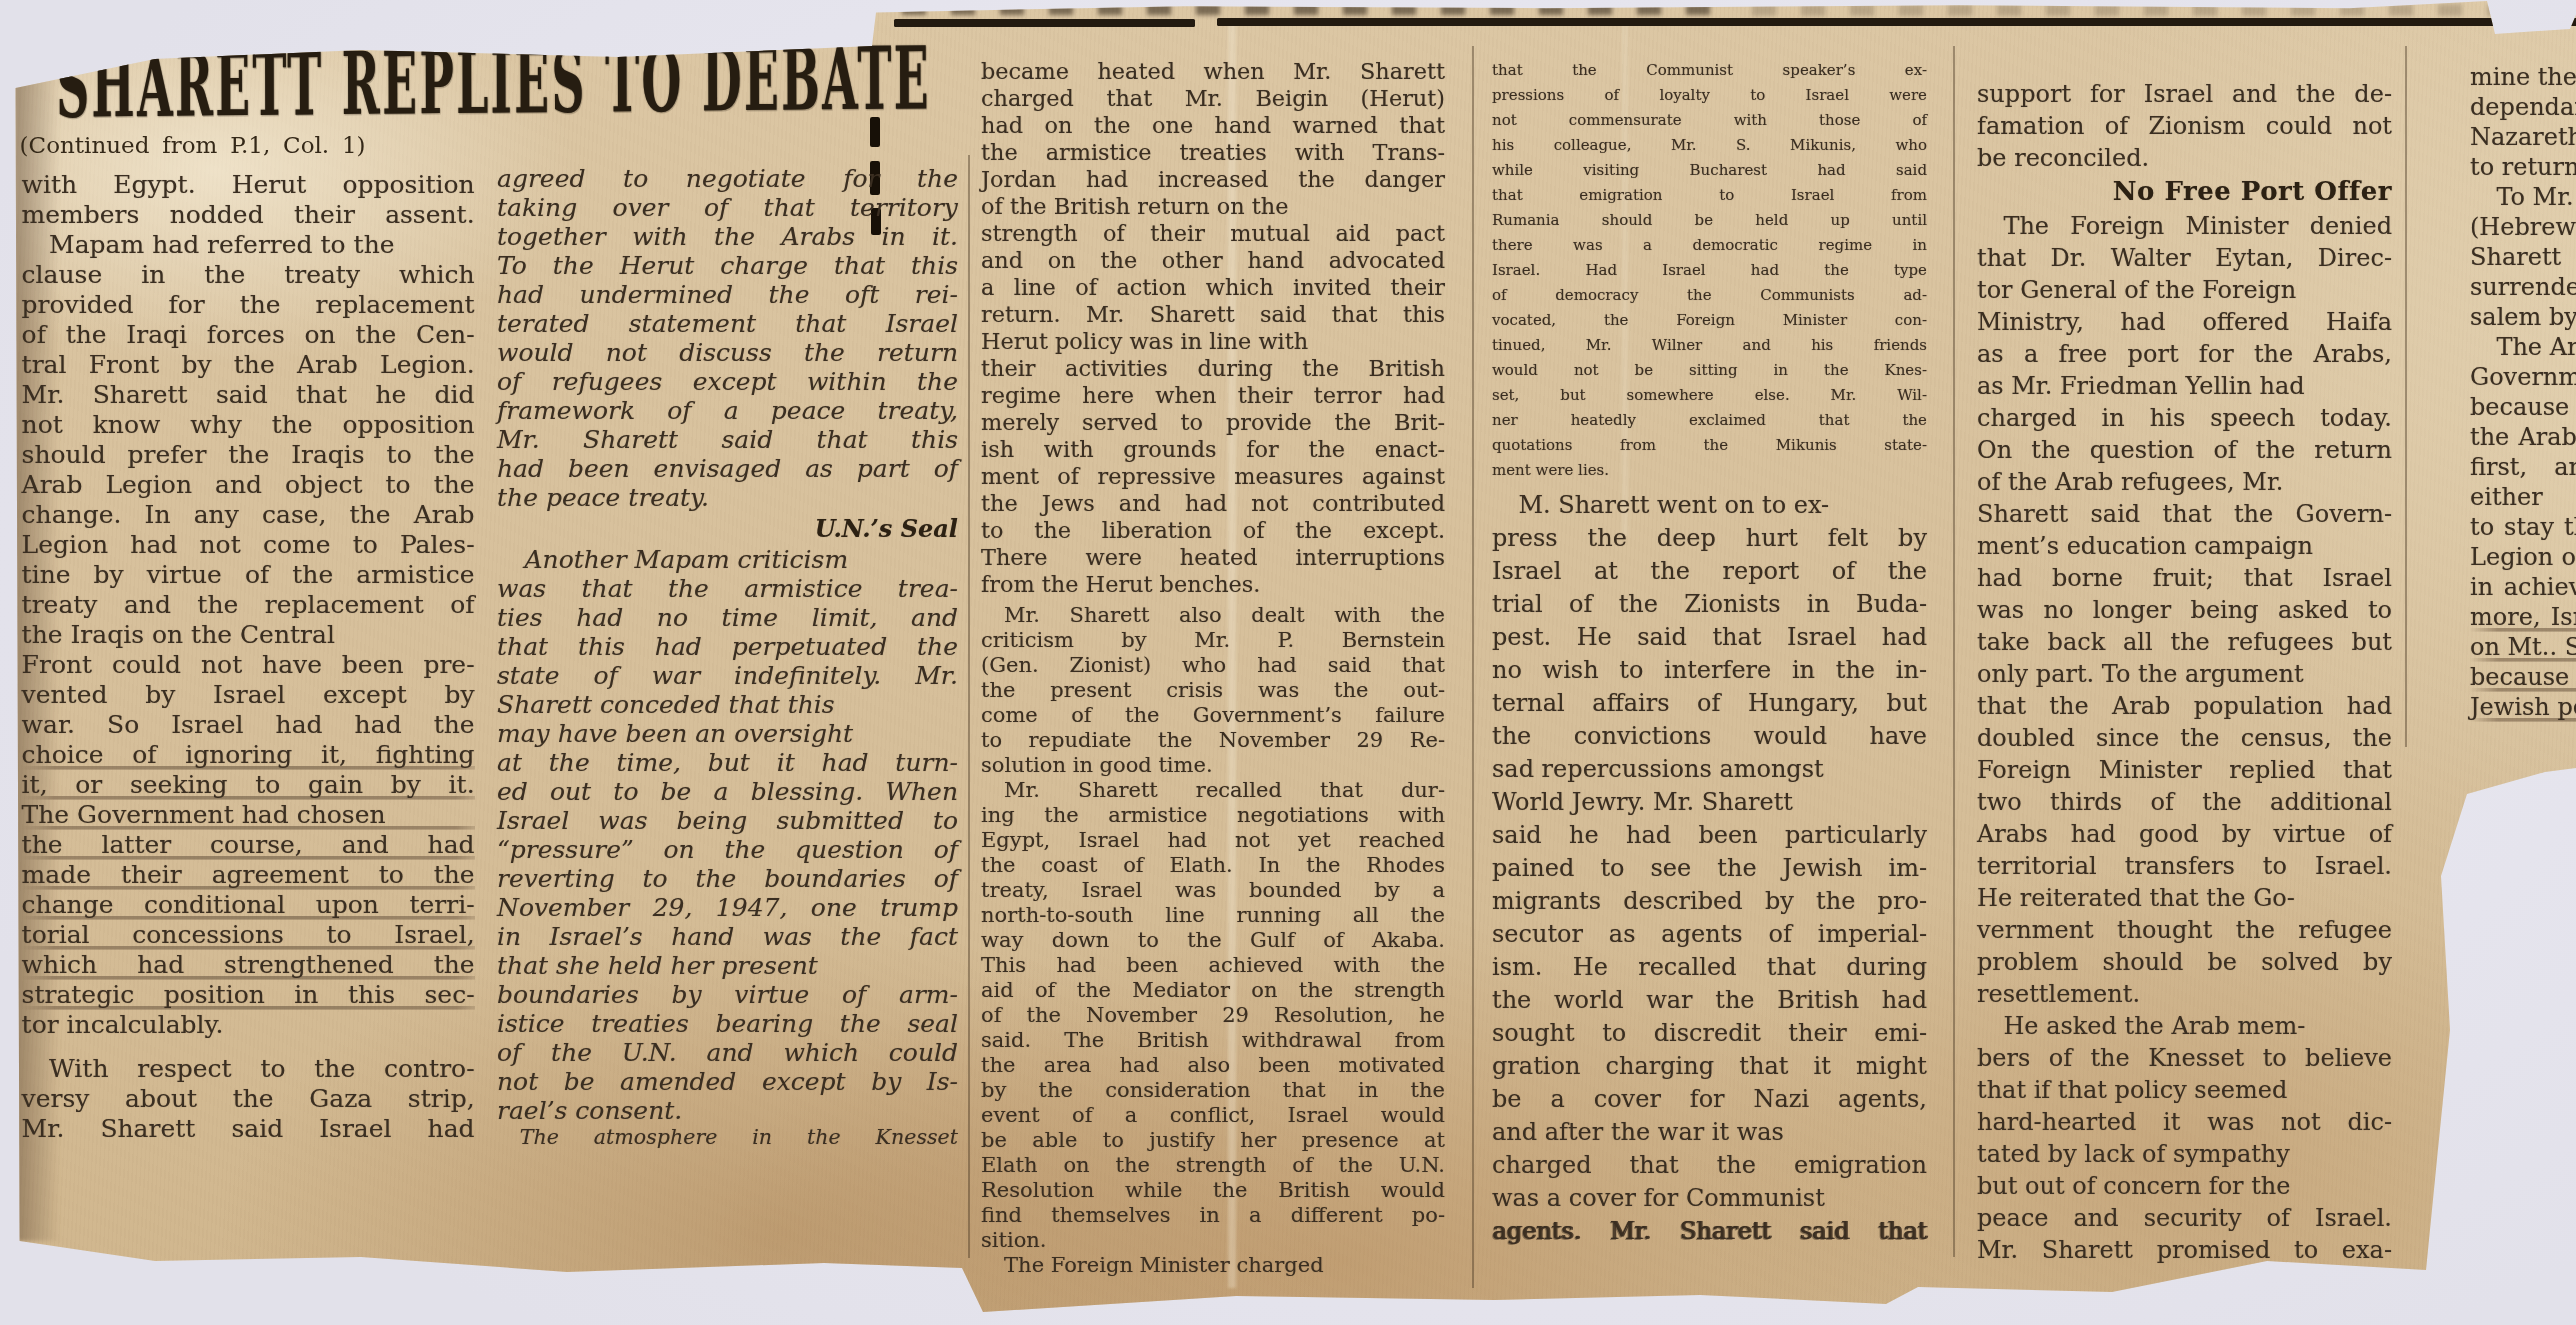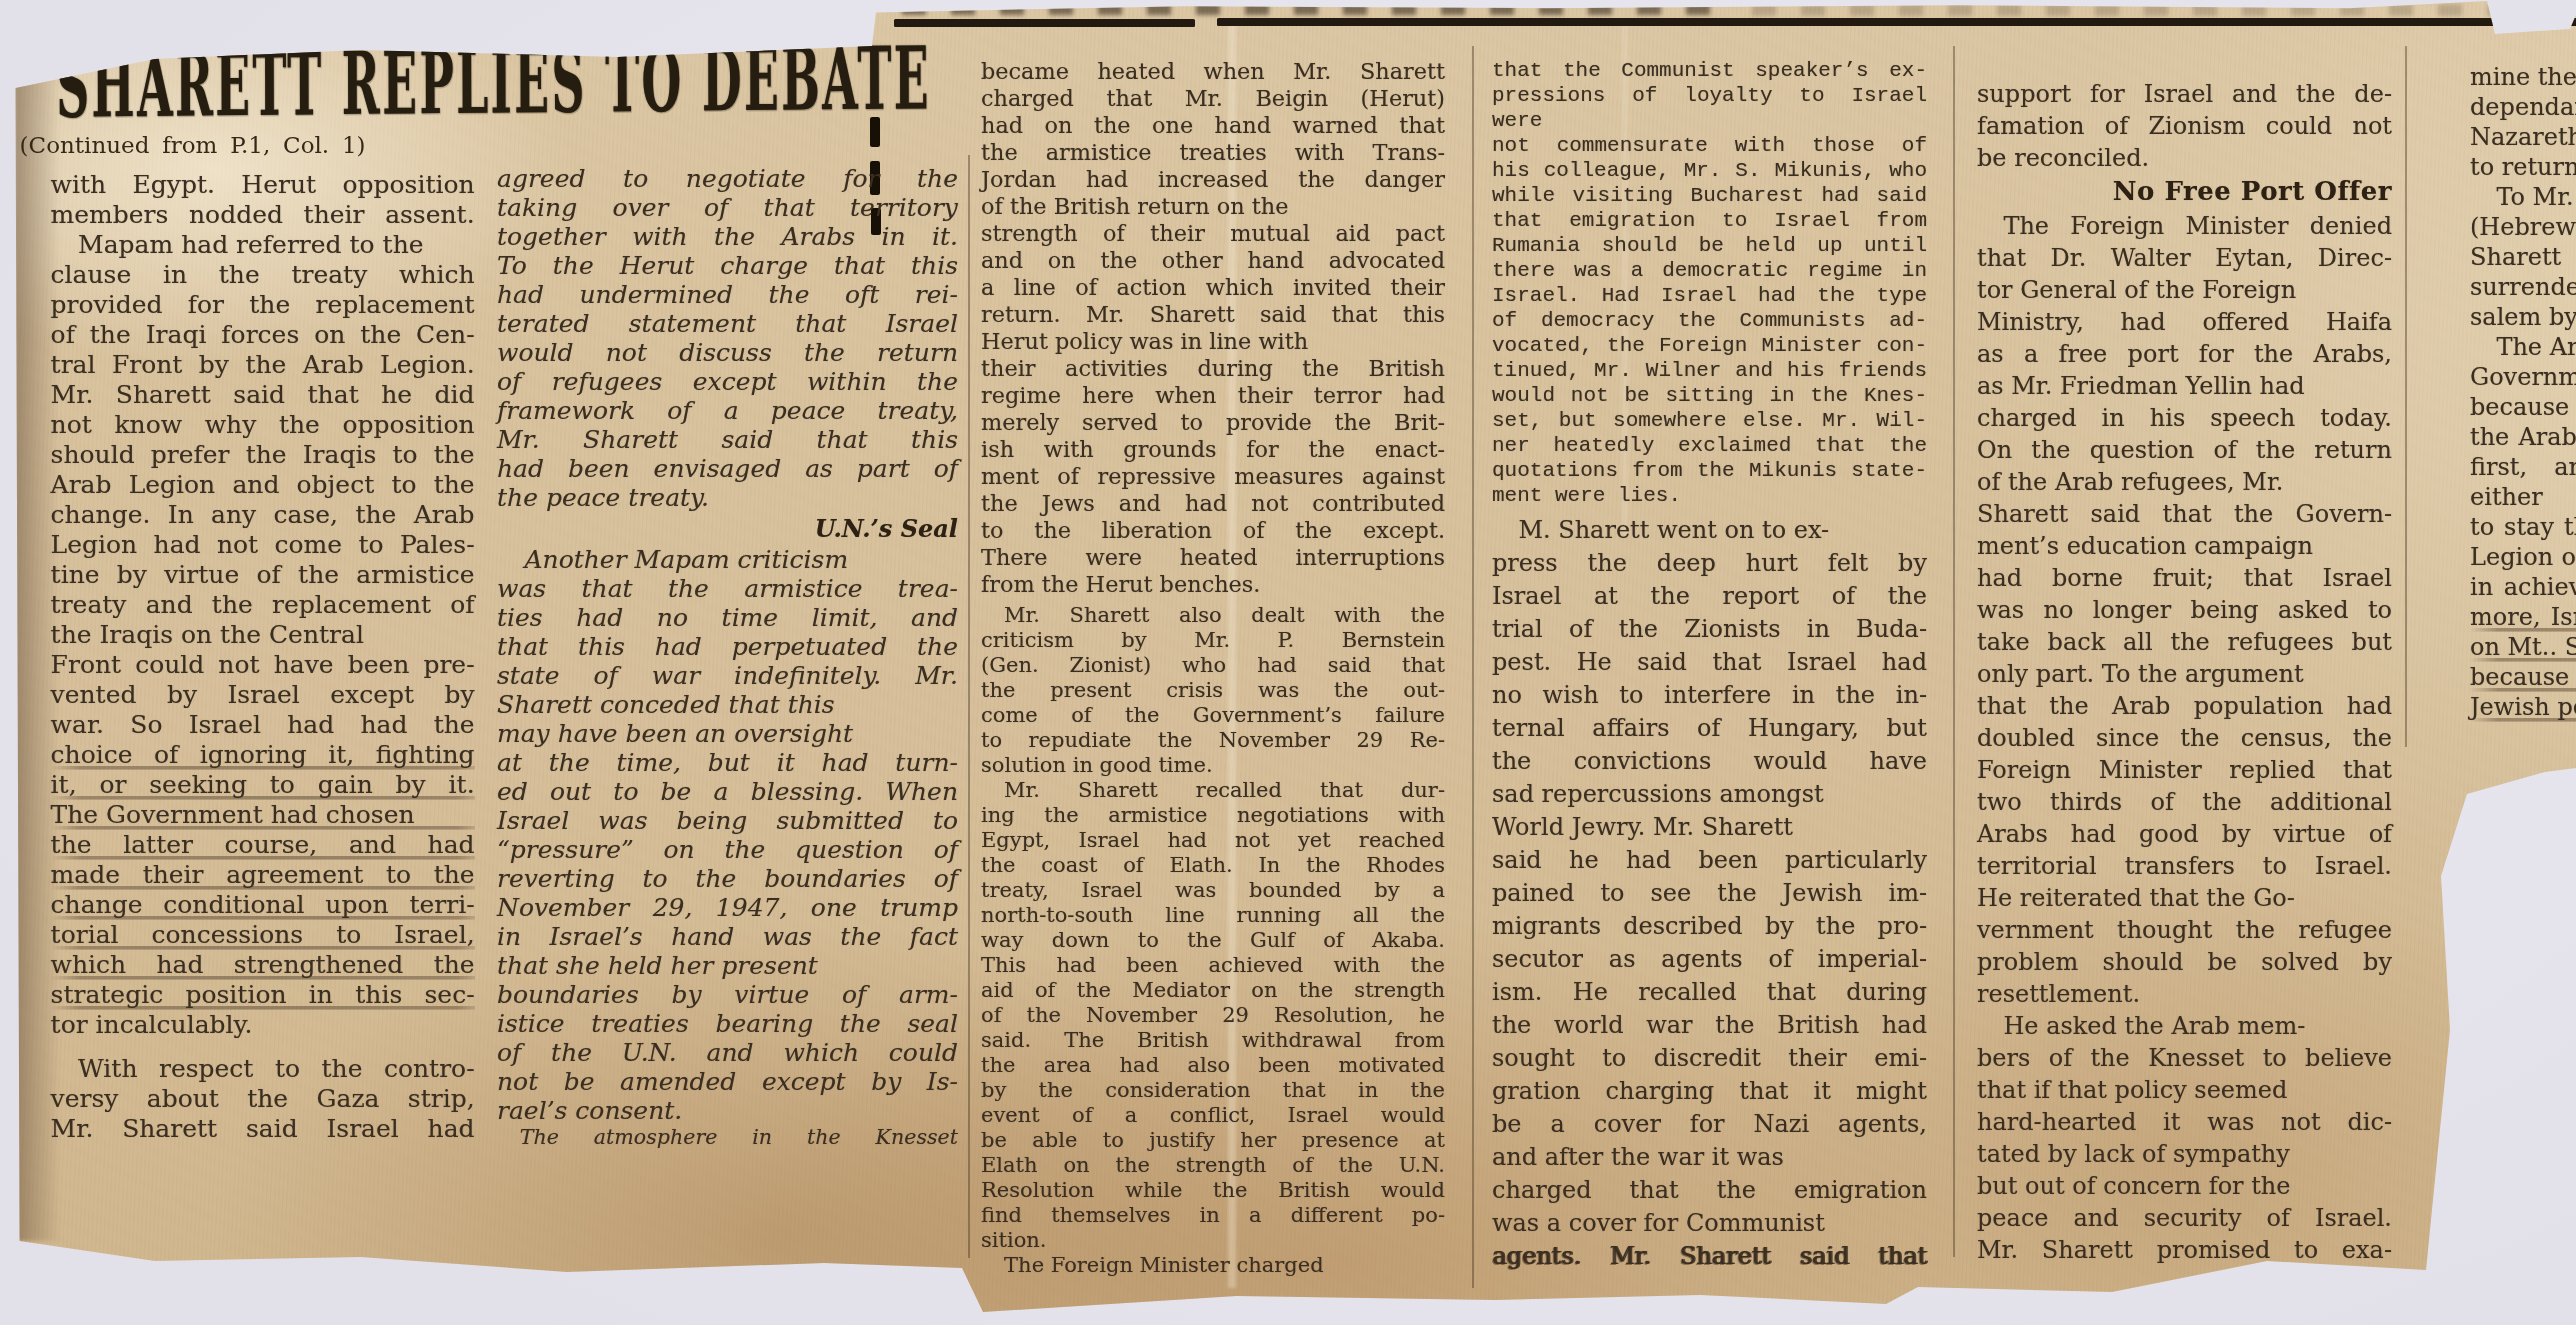--- a/index.html
+++ b/index.html
@@ -34,26 +34,26 @@
   .col{position:absolute;color:#3a2e21;text-shadow:0 0 1px rgba(58,46,33,.38);}
   .ln{text-align:justify;text-align-last:justify;}
   .ln.end{text-align-last:left;}
   .ln.ind{text-indent:1.1em;}
   #col1{left:21.6px;top:170px;width:453px;}
   #col2{left:497px;top:164px;width:461px;font-style:italic;}
   #col3{left:981px;top:58px;width:464px;}
   #col4{left:1492px;top:58px;width:435px;}
   #col5{left:1977px;top:78px;width:415px;}
   #col6{left:2470px;top:62px;width:396px;}
-  #col1 .reg{font-size:25px;line-height:30px;margin-left:29px;}
+  #col1 .reg{font-size:25px;line-height:30px;}
   #col2 .reg{font-size:25px;line-height:29px;}
   #col2 .sm{font-size:20.6px;line-height:24px;}
   #col3 .reg{font-size:22.4px;line-height:27px;}
   #col3 .sm{font-size:21px;line-height:25px;}
-  #col4 .sm{font-size:21px;line-height:25px;font-family:Liberation Mono, monospace;}
+  #col4 .sm{font-size:15px;line-height:25px;}
   #col4 .reg{font-size:24px;line-height:33px;}
   #col5 .reg{font-size:24px;line-height:32px;}
   #col6 .reg{font-size:24px;line-height:30px;}
   .subhead{font-weight:bold;text-align:right;color:#2c2113;}
   #col2 .subhead{font-size:24px;line-height:27px;margin:3.1px 0;}
   #col5 .subhead{font-size:26px;line-height:29px;margin:3.1px 0 4.1px 0;letter-spacing:0.5px;}
   .pencil{background-image:linear-gradient(100deg, rgba(120,98,74,0) 0%, rgba(120,98,74,.62) 7%, rgba(102,84,62,.58) 50%, rgba(120,98,74,.62) 93%, rgba(120,98,74,0) 100%);
     background-size:103% 3.6px;background-position:-1% 97%;background-repeat:no-repeat;}
   .dbl{text-shadow:1.5px 0 0 rgba(58,44,30,.85), -1px 0.5px 0.5px rgba(58,44,30,.45), 0 0 1px rgba(58,46,33,.38);}
   .gap{width:100%;}

